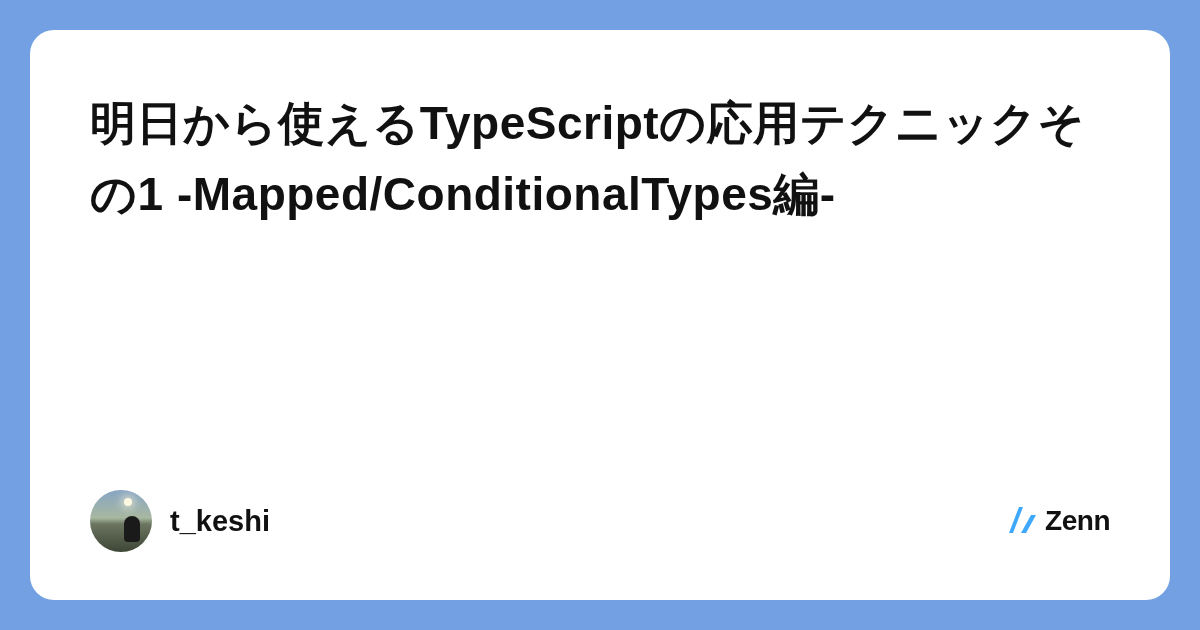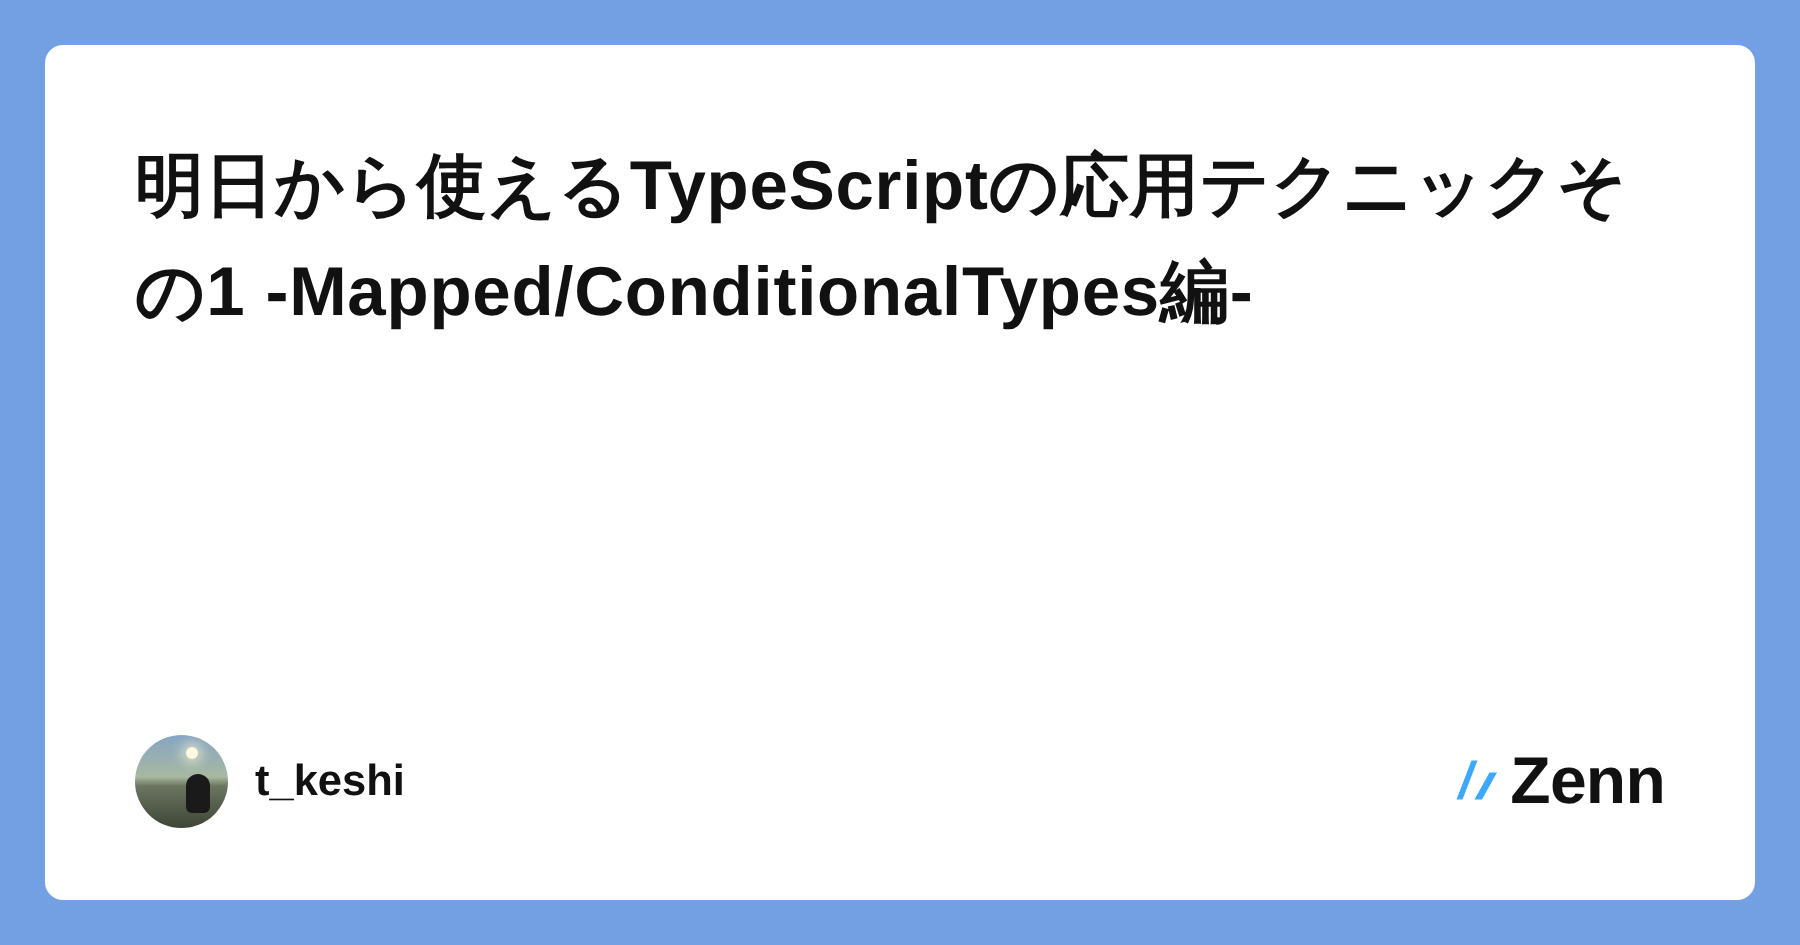--- a/index.html
+++ b/index.html
@@ -13,21 +13,21 @@
       background: #72A0E2;
       display: flex;
       align-items: center;
       justify-content: center;
       font-family: -apple-system, BlinkMacSystemFont, "Segoe UI", "Hiragino Sans", "Hiragino Kaku Gothic ProN", Meiryo, sans-serif;
     }
     .card {
       width: 1140px;
       height: 570px;
       background: #ffffff;
-      border-radius: 12px;
+      border-radius: 24px;
       padding: 58px 60px 48px 60px;
       display: flex;
       flex-direction: column;
       justify-content: space-between;
     }
     .title {
       font-size: 46px;
       font-weight: 700;
       color: #111111;
       line-height: 1.55;
@@ -81,21 +81,21 @@
     .logo {
       display: flex;
       align-items: center;
       gap: 4px;
     }
     .logo-mark {
       display: flex;
       gap: 0;
     }
     .logo-text {
-      font-size: 44px;
+      font-size: 28px;
       font-weight: 700;
       color: #111111;
       letter-spacing: -0.5px;
     }
   </style>
 </head>
 <body>
 
 <div class="card">
   <h1 class="title">明日から使えるTypeScriptの応用テクニックその1 -Mapped/ConditionalTypes編-</h1>

